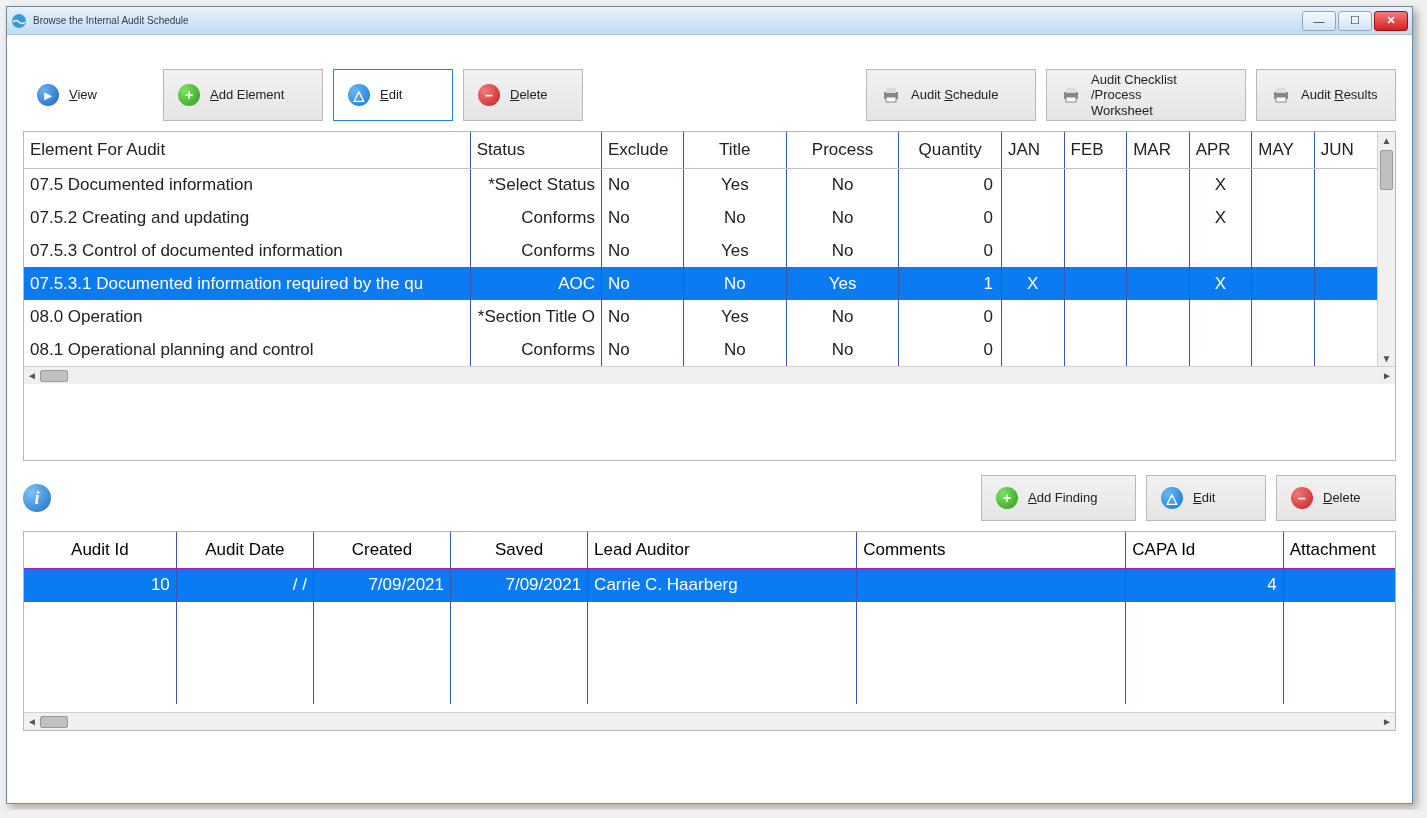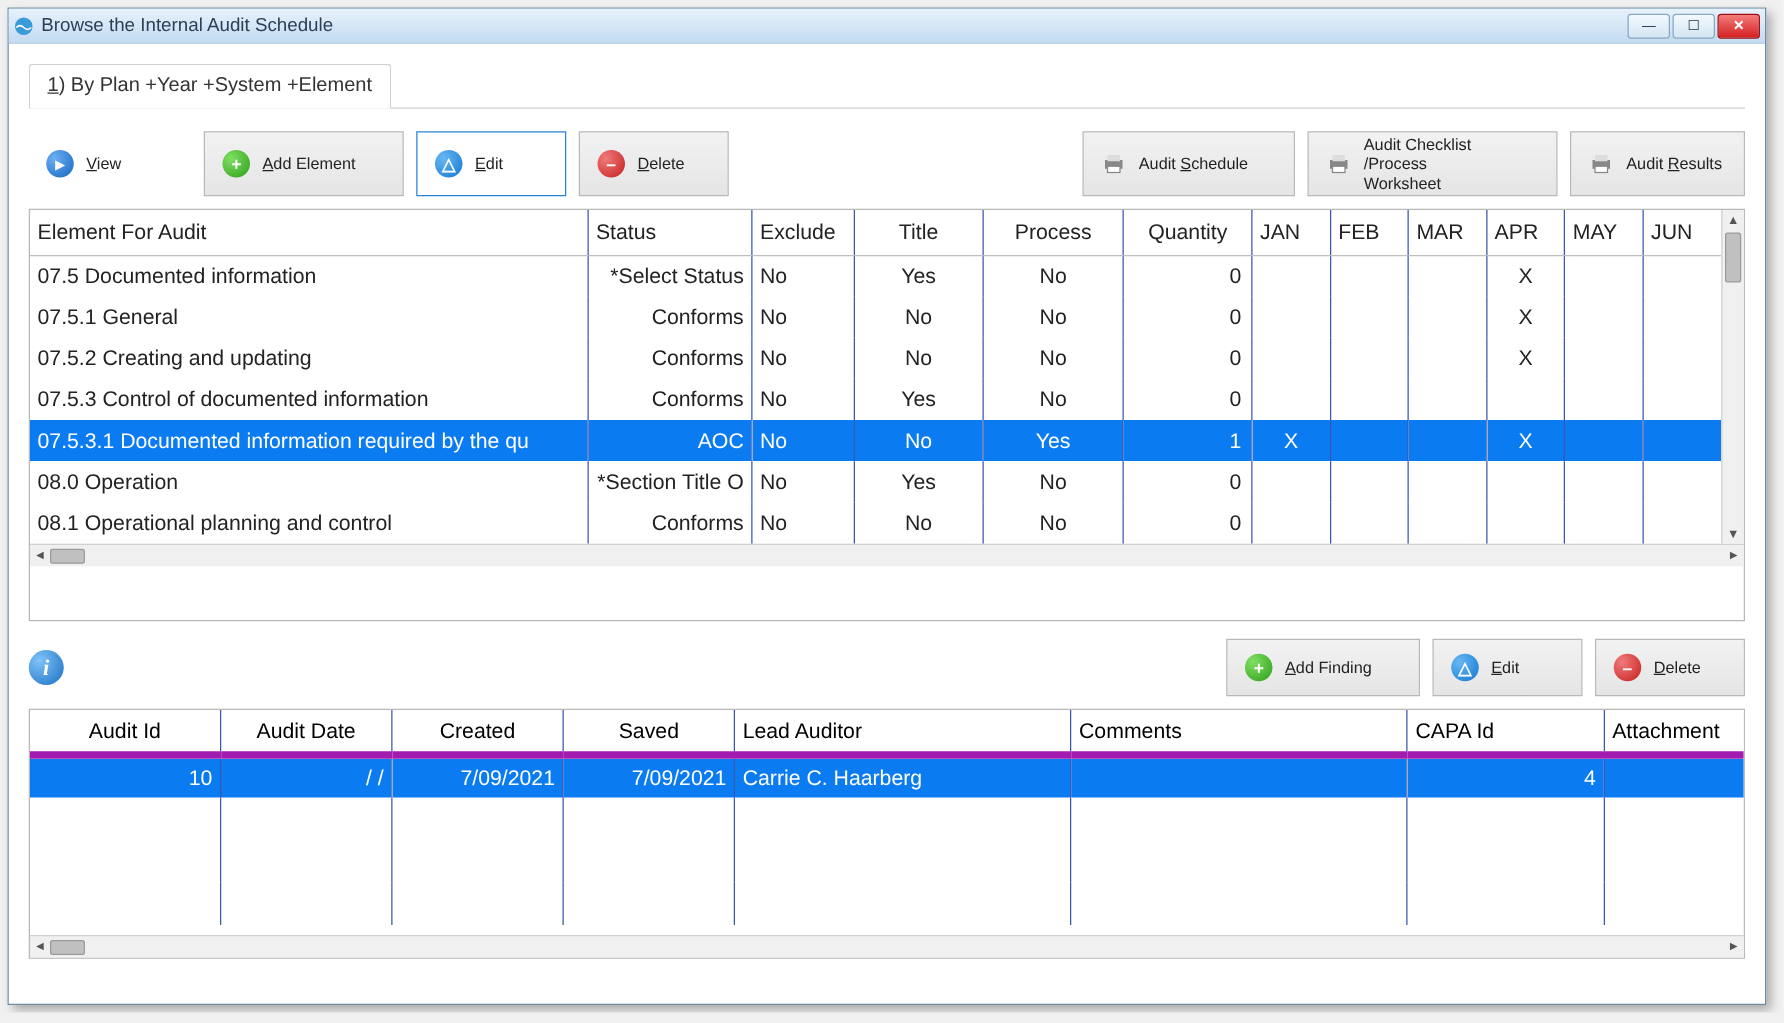--- a/index.html
+++ b/index.html
@@ -25,21 +25,21 @@
   display: flex;
   align-items: center;
   padding: 0 4px;
 }
 .titlebar .app-icon {
   width: 16px; height: 16px;
   margin-right: 6px;
   display: inline-flex; align-items: center; justify-content: center;
 }
 .titlebar .app-icon svg { width: 16px; height: 16px; }
-.titlebar .title { color: #2b3f55; font-size: 15px; }
+.titlebar .title { color: #2b3f55; font-size: 10px; }
 .win-controls { margin-left: auto; display: flex; gap: 2px; }
 .win-btn {
   width: 34px; height: 20px;
   border: 1px solid #8aa8c2;
   background: linear-gradient(to bottom, #f4f9fd, #d3e5f3);
   border-radius: 3px;
   display: flex; align-items: center; justify-content: center;
   font-size: 11px; color: #234;
 }
 .win-btn.close {
@@ -196,21 +196,21 @@
   border: 1px solid #b8b8b8;
   height: 200px;
   display: flex; flex-direction: column;
 }
 table.grid2 {
   border-collapse: collapse; width:100%; table-layout: fixed;
   font-size: 17px;
 }
 table.grid2 th {
   background:#fff; text-align:center; font-weight:normal;
-  border-right:1px solid #3a57b0; border-bottom:6px solid #a21caf;
+  border-right:1px solid #3a57b0; border-bottom:1px solid #a21caf;
   padding:6px; height:36px;
 }
 table.grid2 td {
   border-right:1px solid #3a57b0; padding:4px 6px; height:34px;
   overflow:hidden; white-space:nowrap;
 }
 table.grid2 tbody tr.sel td { background:#0a7bf0; color:#fff; }
 .g2-row td.num { text-align:right; padding-right:6px; }
 .col2-id { width:150px; }
 .col2-date { width:135px; }
@@ -240,23 +240,20 @@
     </span>
     <span class="title">Browse the Internal Audit Schedule</span>
     <div class="win-controls">
       <div class="win-btn">—</div>
       <div class="win-btn">☐</div>
       <div class="win-btn close">✕</div>
     </div>
   </div>
 
   <div class="content">
-    <div class="tabbar">
-      <div class="tab"><span class="mn">1</span>) By Plan +Year +System +Element</div>
-    </div>
 
     <div class="toolbar">
       <div class="tbtn first">
         <span class="icon-circ ic-view">▸</span>
         <span class="lbl"><span class="mn">V</span>iew</span>
       </div>
       <div class="tbtn" style="width:160px">
         <span class="icon-circ ic-add">+</span>
         <span class="lbl"><span class="mn">A</span>dd Element</span>
       </div>
@@ -325,34 +322,20 @@
                   <td class="col-proc" style="text-align: center;">No</td>
                   <td class="col-qty" style="text-align: right; padding-right: 8px;">0</td>
                   <td class="col-mon" style="text-align: center;"></td>
                   <td class="col-mon" style="text-align: center;"></td>
                   <td class="col-mon" style="text-align: center;"></td>
                   <td class="col-mon" style="text-align: center;">X</td>
                   <td class="col-mon" style="text-align: center;"></td>
                   <td class="col-mon" style="text-align: center; border-right: none;"></td>
                 </tr>
                 <tr>
-                  <td class="col-elem">07.5.1 General</td>
-                  <td class="col-stat">Conforms</td>
-                  <td class="col-excl">No</td>
-                  <td class="col-title" style="text-align: center;">No</td>
-                  <td class="col-proc" style="text-align: center;">No</td>
-                  <td class="col-qty" style="text-align: right; padding-right: 8px;">0</td>
-                  <td class="col-mon" style="text-align: center;"></td>
-                  <td class="col-mon" style="text-align: center;"></td>
-                  <td class="col-mon" style="text-align: center;"></td>
-                  <td class="col-mon" style="text-align: center;">X</td>
-                  <td class="col-mon" style="text-align: center;"></td>
-                  <td class="col-mon" style="text-align: center; border-right: none;"></td>
-                </tr>
-                <tr>
                   <td class="col-elem">07.5.2 Creating and updating</td>
                   <td class="col-stat">Conforms</td>
                   <td class="col-excl">No</td>
                   <td class="col-title" style="text-align: center;">No</td>
                   <td class="col-proc" style="text-align: center;">No</td>
                   <td class="col-qty" style="text-align: right; padding-right: 8px;">0</td>
                   <td class="col-mon" style="text-align: center;"></td>
                   <td class="col-mon" style="text-align: center;"></td>
                   <td class="col-mon" style="text-align: center;"></td>
                   <td class="col-mon" style="text-align: center;">X</td>

